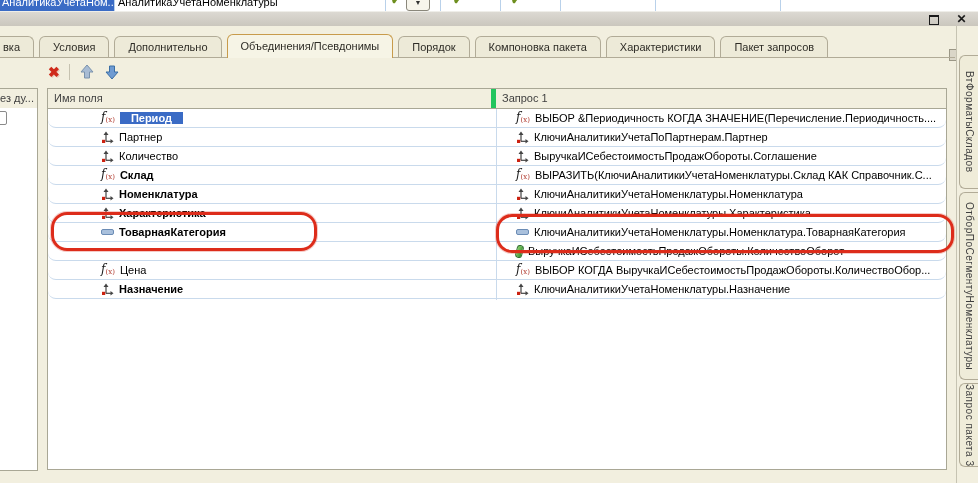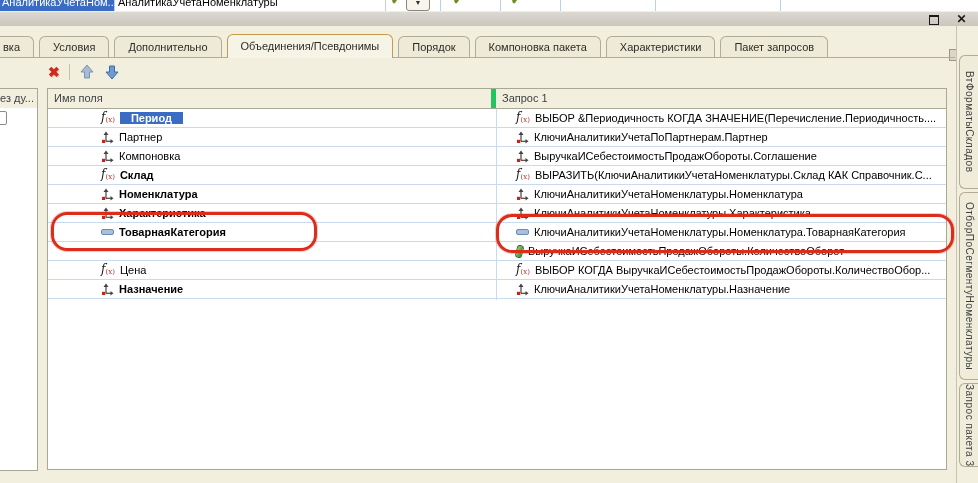--- a/index.html
+++ b/index.html
@@ -51,21 +51,21 @@
   .lp-check{position:absolute;left:-7px;top:3px;width:12px;height:12px;background:#fff;border:1px solid #8a8a8a;border-radius:2px;}
 
   
   .table{position:absolute;left:47px;top:88px;width:900px;height:382px;border:1px solid #A9A795;background:#fff;box-sizing:border-box;}
   .thead{position:absolute;left:0;top:0;width:100%;height:20px;background:#F2EFDF;border-bottom:1px solid #A9A795;box-sizing:border-box;}
   .th{position:absolute;top:0;height:19px;line-height:19px;color:#3F3F3F;padding-left:6px;overflow:hidden;white-space:nowrap;box-sizing:border-box;}
   .th1{left:0;width:448px;border-right:5px solid #22c55e;}
   .th2{left:448px;width:450px;}
   .tbody{position:absolute;left:0;top:20px;width:100%;height:360px;overflow:hidden;}
   .tbody .colsep{position:absolute;left:448px;top:0;width:1px;height:191px;background:#C9DAEC;}
-  .trow{position:relative;height:18px;border-bottom:1px solid #C9DAEC;}
+  .trow{position:relative;height:18px;border-bottom:1px solid #C9DAEC;border-radius:8px;}
   .cell-l,.cell-r{position:absolute;top:0;height:18px;display:flex;align-items:center;overflow:hidden;white-space:nowrap;}
   .cell-l{left:0;width:447px;padding-left:53px;box-sizing:border-box;}
   .cell-r{left:448px;width:450px;padding-left:20px;box-sizing:border-box;}
   .fname,.q{margin-left:5px;}
   .b{font-weight:bold;}
   .sel{background:#3A6BC5;color:#fff;padding:0 11px;}
 
   
   .ic-fx{font-family:"DejaVu Serif",serif;font-style:italic;font-size:12px;color:#1a1a1a;line-height:12px;flex:0 0 auto;}
   .ic-fx i{font-style:normal;font-size:7px;color:#B03A2E;vertical-align:-1px;}
@@ -185,21 +185,21 @@
         </div>
         <div class="trow">
           <div class="cell-l">
             <svg class="ic-dim" width="13" height="13" viewBox="0 0 13 13">
               <polygon points="2.5,4 5,0.5 7.5,4" fill="#444"></polygon>
               <rect x="4.4" y="3" width="1.2" height="7.5" fill="#444"></rect>
               <rect x="5" y="9.7" width="5" height="1.2" fill="#444"></rect>
               <polygon points="9.5,8 12.5,10.3 9.5,12.6" fill="#444"></polygon>
               <rect x="1" y="8.8" width="3.2" height="3.2" fill="#CC2211"></rect>
             </svg>
-            <span class="fname">Компоновка</span>
+            <span class="fname">Количество</span>
           </div>
           <div class="cell-r">
             <svg class="ic-dim" width="13" height="13" viewBox="0 0 13 13">
               <polygon points="2.5,4 5,0.5 7.5,4" fill="#444"></polygon>
               <rect x="4.4" y="3" width="1.2" height="7.5" fill="#444"></rect>
               <rect x="5" y="9.7" width="5" height="1.2" fill="#444"></rect>
               <polygon points="9.5,8 12.5,10.3 9.5,12.6" fill="#444"></polygon>
               <rect x="1" y="8.8" width="3.2" height="3.2" fill="#CC2211"></rect>
             </svg>
             <span class="q">ВыручкаИСебестоимостьПродажОбороты.Соглашение</span>

